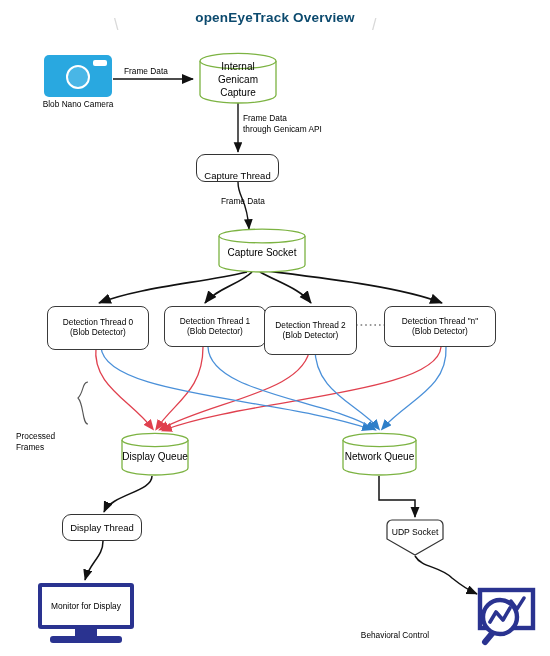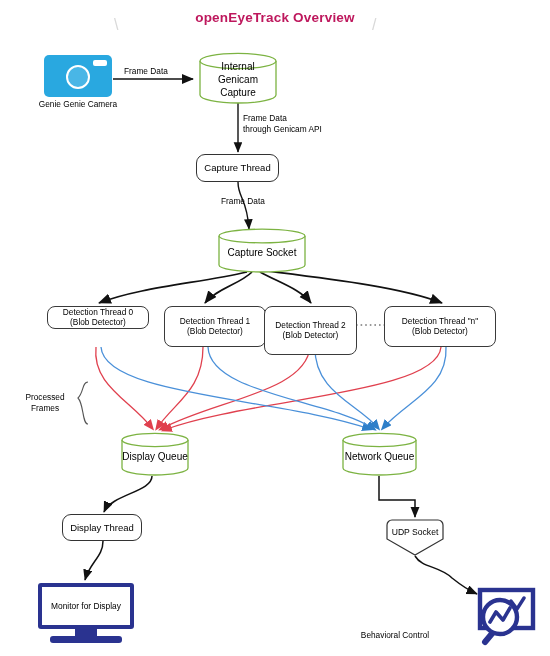--- a/index.html
+++ b/index.html
@@ -5,32 +5,32 @@
   html,body{margin:0;padding:0;background:#ffffff;}
   body{width:550px;height:656px;position:relative;overflow:hidden;
        font-family:"Liberation Sans","DejaVu Sans",sans-serif;color:#000;}
   #stage{position:absolute;left:0;top:0;width:550px;height:656px;}
   svg#wires{position:absolute;left:0;top:0;width:550px;height:656px;pointer-events:none;}
 
   .node{position:absolute;box-sizing:border-box;display:flex;align-items:center;
         justify-content:center;text-align:center;line-height:1.18;}
 
   .title{position:absolute;left:0;top:10px;width:550px;text-align:center;
-         font-size:13.5px;font-weight:bold;color:#be185d;letter-spacing:.2px;}
+         font-size:13.5px;font-weight:bold;color:#0c4a6e;letter-spacing:.2px;}
   .tick{position:absolute;font-size:16px;color:#d9d9d9;}
 
   .boxnode{border:1.4px solid #333;border-radius:9px;background:#fff;font-size:9.5px;}
   .dbox{border:1.2px solid #3a3a3a;border-radius:8px;background:#fff;font-size:8.3px;}
 
   .cyl{position:absolute;}
   .cyl .cyl-txt{position:absolute;left:0;right:0;top:50%;transform:translateY(-50%);
      text-align:center;font-size:10px;line-height:1.28;color:#000;}
 
   .lbl{position:absolute;font-size:8.3px;color:#000;line-height:1.3;white-space:pre;}
-  .lbl.r{text-align:center;}
+  .lbl.r{text-align:left;margin-top:39px;}
 
   .camera{position:absolute;}
   .camcap{position:absolute;left:0;top:0;width:100%;height:100%;
      background:#29a8e0;border-radius:5px;}
   .camlens{position:absolute;left:50%;top:52%;transform:translate(-50%,-50%);
      width:24px;height:24px;border-radius:50%;border:2.4px solid #ffffff;
      background:#49b6e6;box-sizing:border-box;}
   .camflash{position:absolute;right:5px;top:5px;width:14px;height:6px;border-radius:2px;background:#ffffff;}
 
   .monitor{position:absolute;}
@@ -99,54 +99,54 @@
     <path d="M379,476 L379,500 L415,500 L415,517" stroke="#111" stroke-width="1.5" fill="none" marker-end="url(#ah-k)"></path>
 
     <path d="M415,556 C422,568 440,566 452,578 C462,586 468,590 477,594" stroke="#111" stroke-width="1.5" fill="none" marker-end="url(#ah-k)"></path>
   </svg>
 
   <div class="camera" style="left:44px;top:55px;width:68px;height:42px;">
     <div class="camcap"></div>
     <div class="camflash"></div>
     <div class="camlens"></div>
   </div>
-  <div class="lbl" style="left:22px;top:99px;width:112px;text-align:center;">Genie Genie Camera</div>
+  <div class="lbl" style="left:22px;top:99px;width:112px;text-align:center;">Blob Nano Camera</div>
 
   <div class="cyl" style="left:198px;top:52px;width:80px;height:52px;">
     <svg viewBox="0 0 80 52" width="80" height="52">
       <path d="M2,9 L2,43 A38,8 0 0 0 78,43 L78,9" fill="#fff" stroke="#7cb342" stroke-width="1.3"></path>
       <ellipse cx="40" cy="9" rx="38" ry="7.6" fill="#fff" stroke="#7cb342" stroke-width="1.3"></ellipse>
     </svg>
     <div class="cyl-txt" style="top:54%;">
       <div>Internal</div>
       <div>Genicam</div>
       <div>Capture</div>
     </div>
   </div>
 
   <div class="lbl" style="left:124px;top:66px;">Frame Data</div>
 
   <div class="lbl" style="left:243px;top:113px;">Frame Data
 through Genicam API</div>
 
-  <div class="node boxnode" style="left:196px;top:154px;width:83px;height:28px;">
+  <div class="node boxnode" style="left:196px;top:154px;width:83px;height:28px;align-items:flex-end;">
     <span>Capture Thread</span>
   </div>
 
   <div class="lbl" style="left:221px;top:196px;">Frame Data</div>
 
   <div class="cyl" style="left:217px;top:228px;width:90px;height:45px;">
     <svg viewBox="0 0 90 45" width="90" height="45">
       <path d="M2,8 L2,37 A43,7 0 0 0 88,37 L88,8" fill="#fff" stroke="#7cb342" stroke-width="1.3"></path>
       <ellipse cx="45" cy="8" rx="43" ry="6.8" fill="#fff" stroke="#7cb342" stroke-width="1.3"></ellipse>
     </svg>
     <div class="cyl-txt" style="top:56%;">Capture Socket</div>
   </div>
 
-  <div class="node dbox" style="left:47px;top:306px;width:102px;height:23px;">
+  <div class="node dbox" style="left:47px;top:306px;width:102px;height:44px;">
     <div>
       <div>Detection Thread 0</div>
       <div>(Blob Detector)</div>
     </div>
   </div>
   <div class="node dbox" style="left:164px;top:306px;width:102px;height:41px;">
     <div>
       <div>Detection Thread 1</div>
       <div>(Blob Detector)</div>
     </div>

